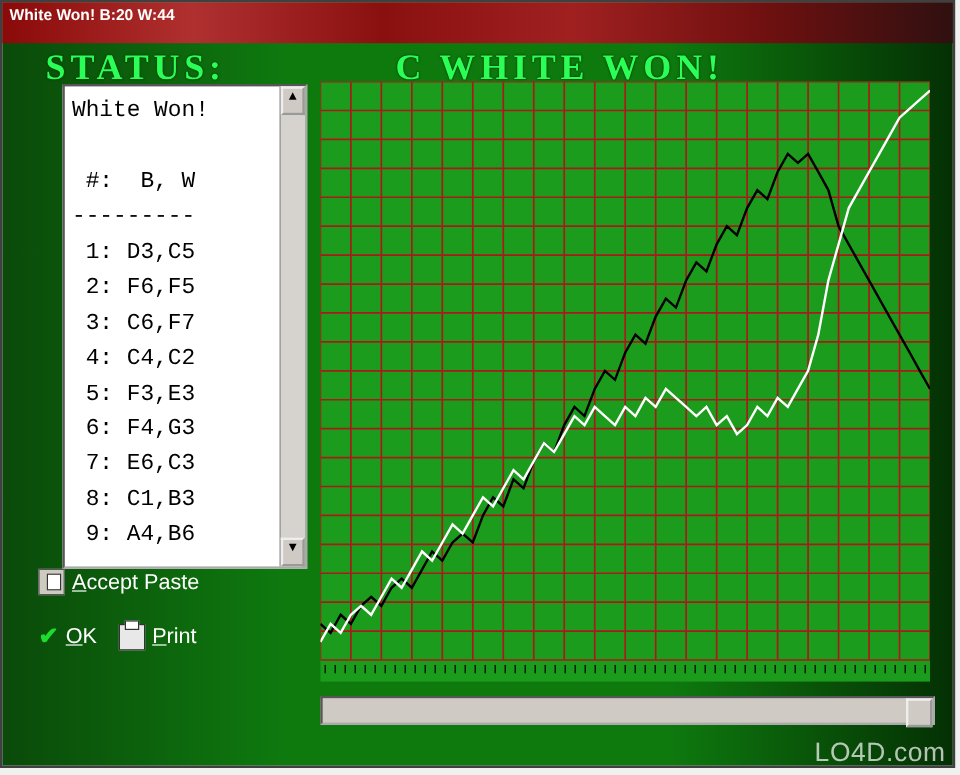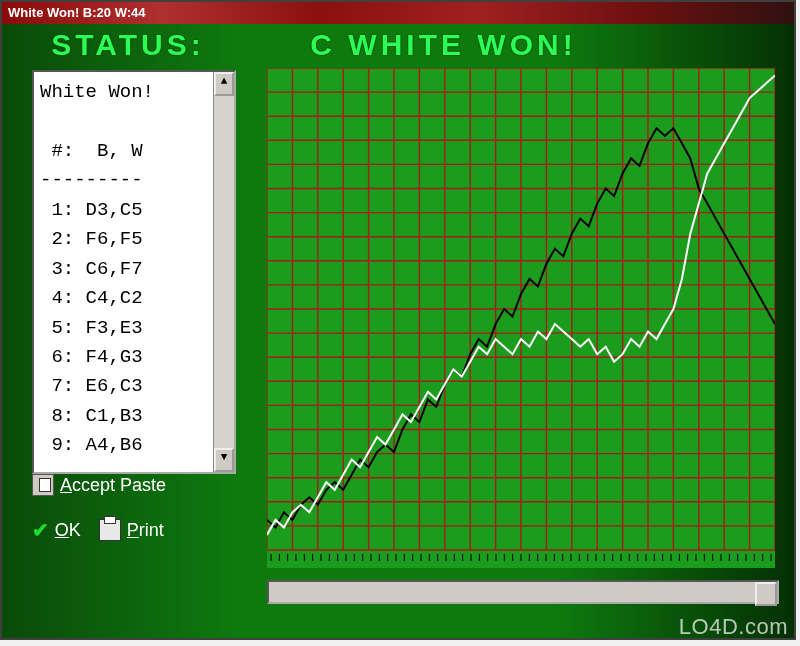--- a/index.html
+++ b/index.html
@@ -16,46 +16,45 @@
     position: absolute;
     left: 0;
     top: 0;
     width: 796px;
     height: 640px;
     border: 2px solid #404040;
     box-sizing: border-box;
     background: linear-gradient(90deg, #0a4a0a 0%, #0e7a0e 30%, #0e7a0e 70%, #043004 100%);
   }
   .titlebar {
-    height: 22px;
+    height: 34px;
     background: linear-gradient(90deg, #8a0a0a 0%, #b03030 20%, #8a1010 40%, #a02020 60%, #701010 80%, #301010 100%);
     color: #fff;
     font-family: Tahoma, Arial, sans-serif;
     font-size: 13px;
     font-weight: bold;
     line-height: 22px;
     padding-left: 6px;
   }
   .status-banner {
     width: 100%;
     height: 42px;
     display: flex;
     align-items: center;
     overflow: hidden;
   }
   .status-text {
-    font-family: Liberation Sans, sans-serif;
+    font-family: Liberation Serif, serif;
     font-size: 30px;
     font-weight: bold;
     letter-spacing: 4px;
     color: #2bff56;
     text-shadow: 0 0 2px #0a4a0a, 0 0 1px #000;
     white-space: nowrap;
-    padding-left: 16px;
-    text-align: center;
+    padding-left: 36px;
   }
   .status-label { display:inline-block; width: 220px; }
   .status-msg { display:inline-block; padding-left: 60px; }
   .client {
     position: absolute;
     top: 64px;
     left: 0;
     right: 0;
     bottom: 0;
   }
@@ -64,20 +63,21 @@
     left: 30px;
     top: 4px;
     width: 200px;
   }
   .moves-box {
     width: 200px;
     height: 400px;
     background: #fff;
     border: 2px inset #aaa;
     display: flex;
+    margin-left: 20px;
   }
   .moves-content {
     flex: 1;
     padding: 6px 6px;
     font-family: "Courier New", monospace;
     font-size: 19px;
     color: #000;
     line-height: 1.55;
     overflow: hidden;
     white-space: pre;

